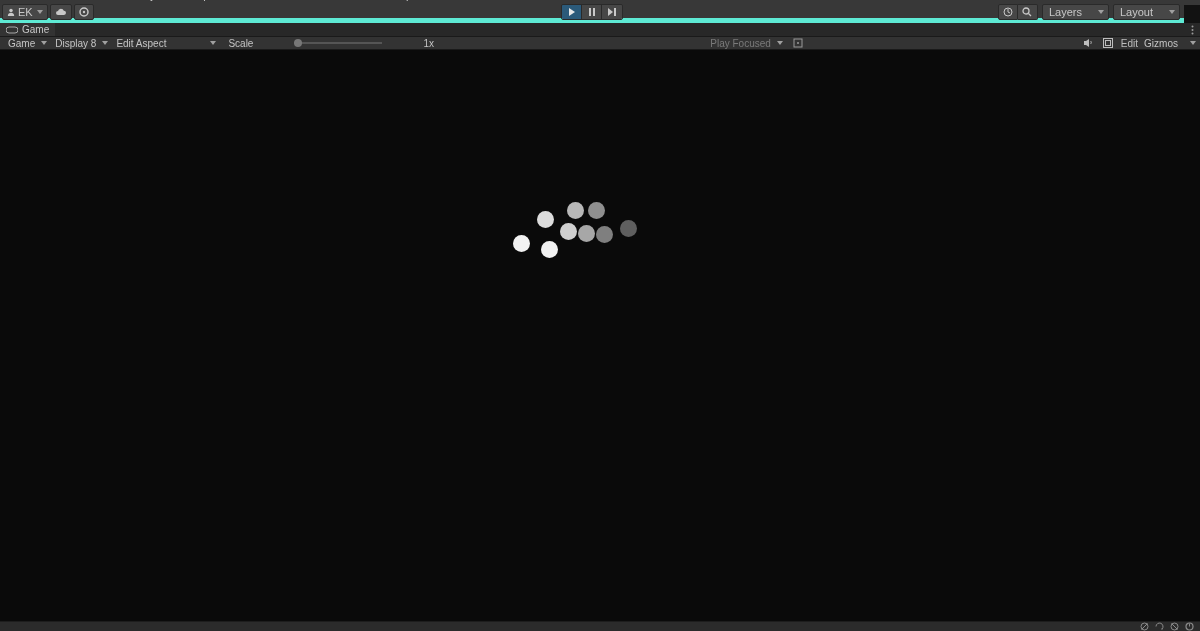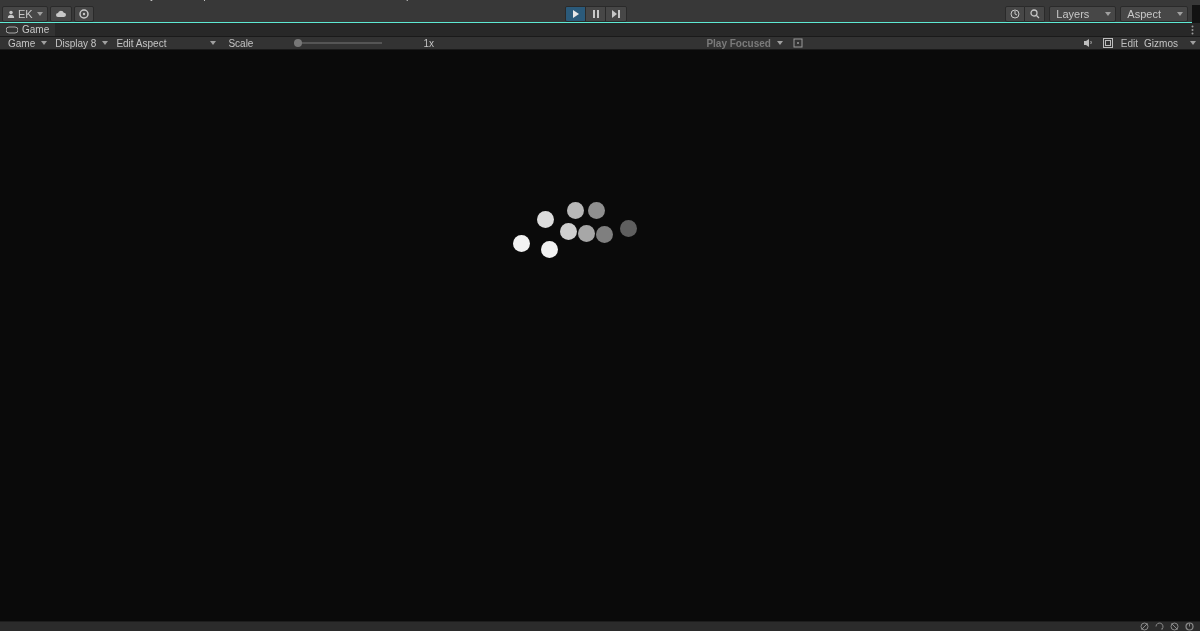--- a/index.html
+++ b/index.html
@@ -1,19 +1,19 @@
 <!DOCTYPE html>
 <html><head>
 <meta charset="utf-8">
 <style>
   html,body{margin:0;padding:0;width:1200px;height:631px;background:#121212;font-family:Arial,Helvetica,sans-serif;font-size:11px;color:#c4c4c4;overflow:hidden;}
   *{box-sizing:border-box;user-select:none;}
   .menubar{position:absolute;top:0;left:0;right:0;height:5px;background:#383838;display:flex;align-items:flex-start;padding:0 6px;overflow:hidden;}
   .menubar span{margin-right:12px;color:#c8c8c8;font-size:11px;line-height:0px;white-space:nowrap;position:relative;top:-5px;}
-  .toolbar{position:absolute;top:5px;left:0;right:8px;height:18px;background:#383838;border-bottom:1px solid #5eead4;display:flex;align-items:center;}
+  .toolbar{position:absolute;top:5px;left:0;right:16px;height:18px;background:#383838;border-bottom:5px solid #5eead4;display:flex;align-items:center;}
   .tb-left{display:flex;align-items:center;height:100%;}
   .tb-btn{height:16px;min-width:20px;background:#474747;border:1px solid #2a2a2a;border-radius:2px;display:flex;align-items:center;justify-content:center;margin-left:2px;padding:0 4px;color:#c8c8c8;}
   .tb-btn svg{display:block;}
   .tb-center{position:absolute;left:50%;transform:translateX(-50%);display:flex;align-items:center;height:100%;}
   .play-seg{display:flex;height:16px;border:1px solid #2a2a2a;border-radius:2px;overflow:hidden;}
   .play-seg .seg{width:20px;height:100%;display:flex;align-items:center;justify-content:center;background:#474747;border-right:1px solid #2a2a2a;}
   .play-seg .seg:last-child{border-right:none;}
   .play-seg .seg.active{background:#2b5a7a;}
   .tb-right{margin-left:auto;display:flex;align-items:center;height:100%;padding-right:4px;}
   .dd{height:16px;background:#474747;border:1px solid #2a2a2a;border-radius:2px;display:flex;align-items:center;padding:0 4px 0 6px;margin-left:4px;color:#c8c8c8;}
@@ -22,21 +22,21 @@
   .tabrow{position:absolute;top:23px;left:0;right:0;height:14px;background:#282828;display:flex;align-items:center;border-bottom:1px solid #1a1a1a;}
   .tab{display:flex;align-items:center;padding:0 6px;height:100%;background:#333;color:#c8c8c8;font-size:10px;}
   .tab .gicon{margin-right:4px;display:flex;}
   .viewbar{position:absolute;top:37px;left:0;right:0;height:13px;background:#333333;display:flex;align-items:center;padding:0 4px;border-bottom:1px solid #1a1a1a;font-size:10px;}
   .vb-dd{display:flex;align-items:center;padding:0 4px;height:100%;}
   .vb-dd .caret{margin-left:6px;}
   .vb-scale{display:flex;align-items:center;margin-left:8px;gap:35px;}
   .vb-slider{width:88px;height:2px;background:#555;margin:0 6px;position:relative;}
   .vb-slider .knob{position:absolute;left:0;top:-3px;width:8px;height:8px;border-radius:50%;background:#777;}
   .vb-right{margin-left:auto;display:flex;align-items:center;height:100%;}
-  .vb-focus{color:#7a7a7a;display:flex;align-items:center;font-weight:bold;}
+  .vb-focus{color:#7a7a7a;display:flex;align-items:center;}
   .vb-focus .caret{margin-left:6px;}
   .vb-icon{margin-left:10px;display:flex;align-items:center;color:#aaa;}
   .vb-text{margin-left:8px;color:#bdbdbd;}
   .gizmos{display:flex;align-items:center;margin-left:6px;gap:8px;}
   .gizmos .caret{margin-left:4px;}
   .gameview{position:absolute;top:50px;left:0;right:0;bottom:10px;background:#0a0a0a;}
   .dot{position:absolute;border-radius:50%;}
   .statusbar{position:absolute;left:0;right:0;bottom:0;height:10px;background:#2b2b2b;border-top:1px solid #1d1d1d;display:flex;align-items:center;justify-content:flex-end;padding-right:6px;}
   .sb-icon{margin-left:6px;color:#9a9a9a;display:flex;}
   svg{pointer-events:none;}
@@ -112,21 +112,21 @@
       <svg width="10" height="10" viewBox="0 0 10 10">
           <circle cx="4" cy="4" r="3" fill="none" stroke="#c8c8c8" stroke-width="1.3"></circle>
           <line x1="6.5" y1="6.5" x2="9" y2="9" stroke="#c8c8c8" stroke-width="1.3"></line>
         </svg>
     </div>
     <div class="dd">
       <span>Layers</span>
       <span class="caret"></span>
     </div>
     <div class="dd">
-      <span>Aspect</span>
+      <span>Layout</span>
       <span class="caret"></span>
     </div>
   </div>
 </div>
 
 <div class="tabrow">
   <div class="tab">
     <span class="gicon">
       <svg width="12" height="8" viewBox="0 0 12 8">
           <rect x="0" y="1" width="12" height="6" rx="3" fill="none" stroke="#a8a8a8" stroke-width="1"></rect>

